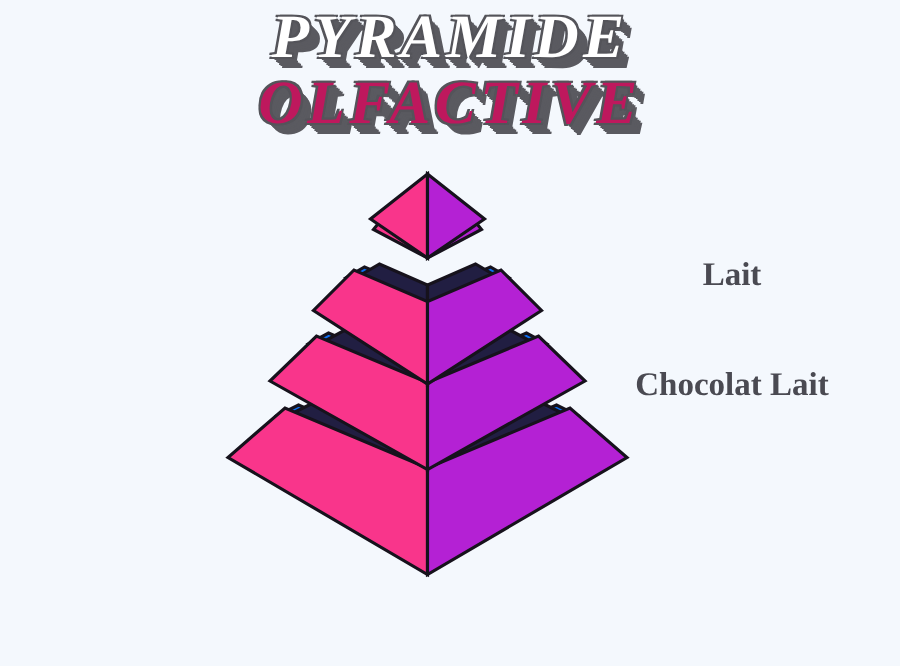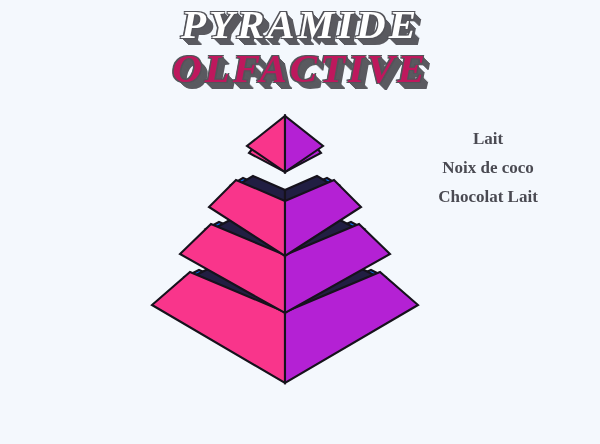--- a/index.html
+++ b/index.html
@@ -58,24 +58,25 @@
     position: absolute;
     left: 397px;
     top: 124px;
     width: 182px;
     text-align: center;
     pointer-events: none;
   }
   .note-item {
     font-family: "Liberation Serif", "DejaVu Serif", serif;
     font-weight: bold;
-    font-size: 17px;
+    font-size: 22px;
     line-height: 29px;
     color: #4a4a52;
     white-space: nowrap;
+    margin-top: 44px;
   }
 
   
   #pyramid-svg {
     position: absolute;
     left: 0;
     top: 0;
   }
   .face { stroke: #16121c; stroke-width: 2.1; stroke-linejoin: miter; }
 </style>
@@ -125,17 +126,16 @@
       <polygon class="face" fill="#f9358b" points="285,117 285,172 249,153 253,148" style="stroke: rgb(22, 18, 28);"></polygon>
       <polygon class="face" fill="#b421d4" points="285,117 285,172 321,153 317,148" style="stroke: rgb(22, 18, 28);"></polygon>
 
       <polygon class="face" fill="#f9358b" points="285,116 285,172 247,146" style="stroke: rgb(22, 18, 28);"></polygon>
       <polygon class="face" fill="#b421d4" points="285,116 285,172 323,146" style="stroke: rgb(22, 18, 28);"></polygon>
     </g>
   </svg>
 
   <div class="notes">
     <div class="note-item" style="color: rgb(74, 74, 82);">Lait</div>
-    <div class="note-item" style="color: rgb(74, 74, 82);">Noix de coco</div>
     <div class="note-item" style="color: rgb(74, 74, 82);">Chocolat Lait</div>
   </div>
 
 </div>
 
 </body></html>

